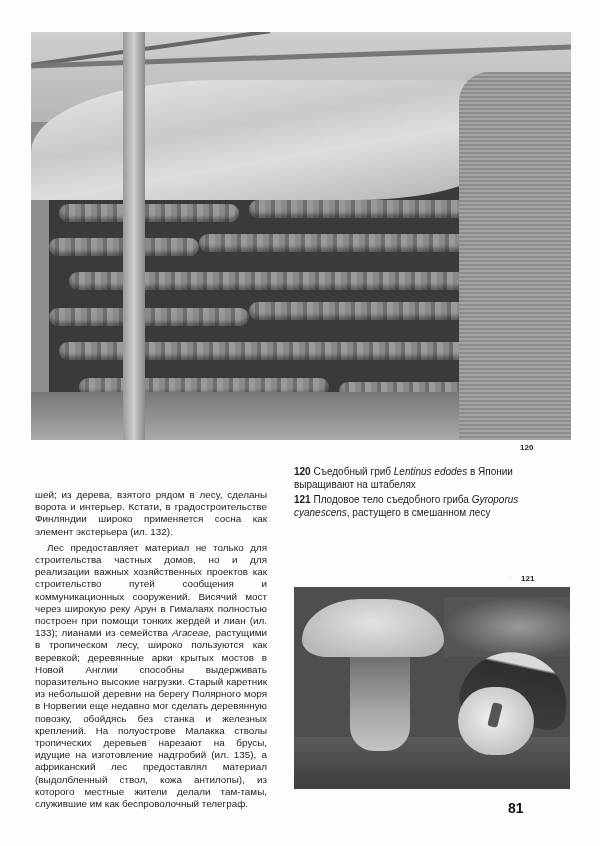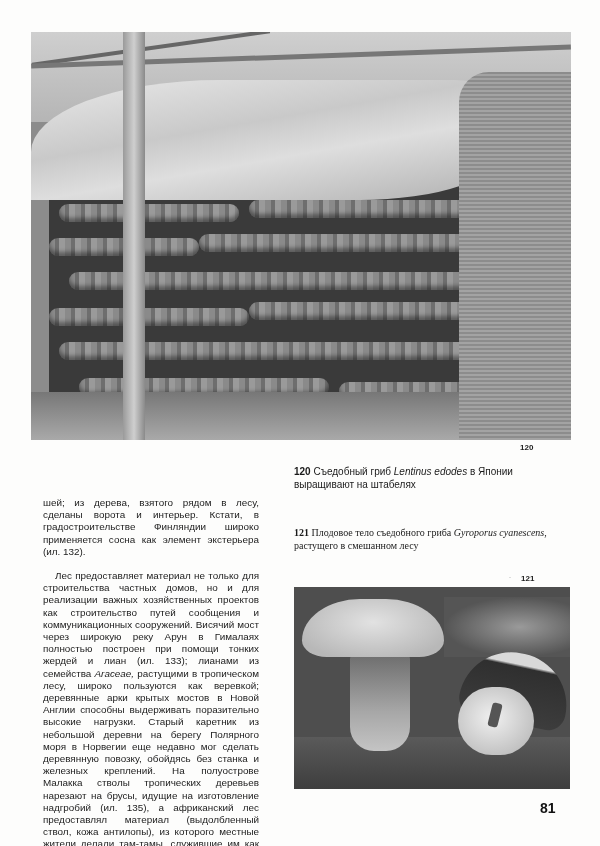--- a/index.html
+++ b/index.html
@@ -45,28 +45,28 @@
 
     .fig-num { position: absolute; font-size: 8px; font-weight: bold; color: #222; }
     #fignum120 { left: 520px; top: 443px; }
     #fignum121 { left: 521px; top: 574px; }
     #fignum121dot { left: 509px; top: 574px; font-size: 6px; font-weight: normal; }
 
     .caption { position: absolute; left: 294px; width: 280px; font-size: 10px; line-height: 12.5px; color: #1a1a1a; }
     .caption .num { font-weight: bold; }
     .caption i { font-style: italic; }
     #caption120 { top: 466px; }
-    #caption121 { top: 527px; font-family: Liberation Serif, serif; }
+    #caption121 { top: 494px; }
 
     #body-col { position: absolute; left: 31px; top: 485px; width: 240px; font-size: 9.9px; line-height: 12.2px; text-align: justify; color: #1b1b1b; }
-    #body-col p { margin: 12px; }
+    #body-col p { margin: 4px; }
     #body-col p.indent { text-indent: 12px; }
     #body-col i { }
 
-    #page-number { position: absolute; left: 540px; top: 800px; font-size: 14px; font-weight: bold; color: #111; }
+    #page-number { position: absolute; left: 508px; top: 800px; font-size: 14px; font-weight: bold; color: #111; }
   </style>
 </head>
 <body>
 
 <div class="photo" id="photo120">
   <div class="sky"></div>
   <div class="fence2"></div>
   <div class="fence1"></div>
   <div class="stack">
     <div class="log" style="left:20px;top:30px;width:120px;"></div>

